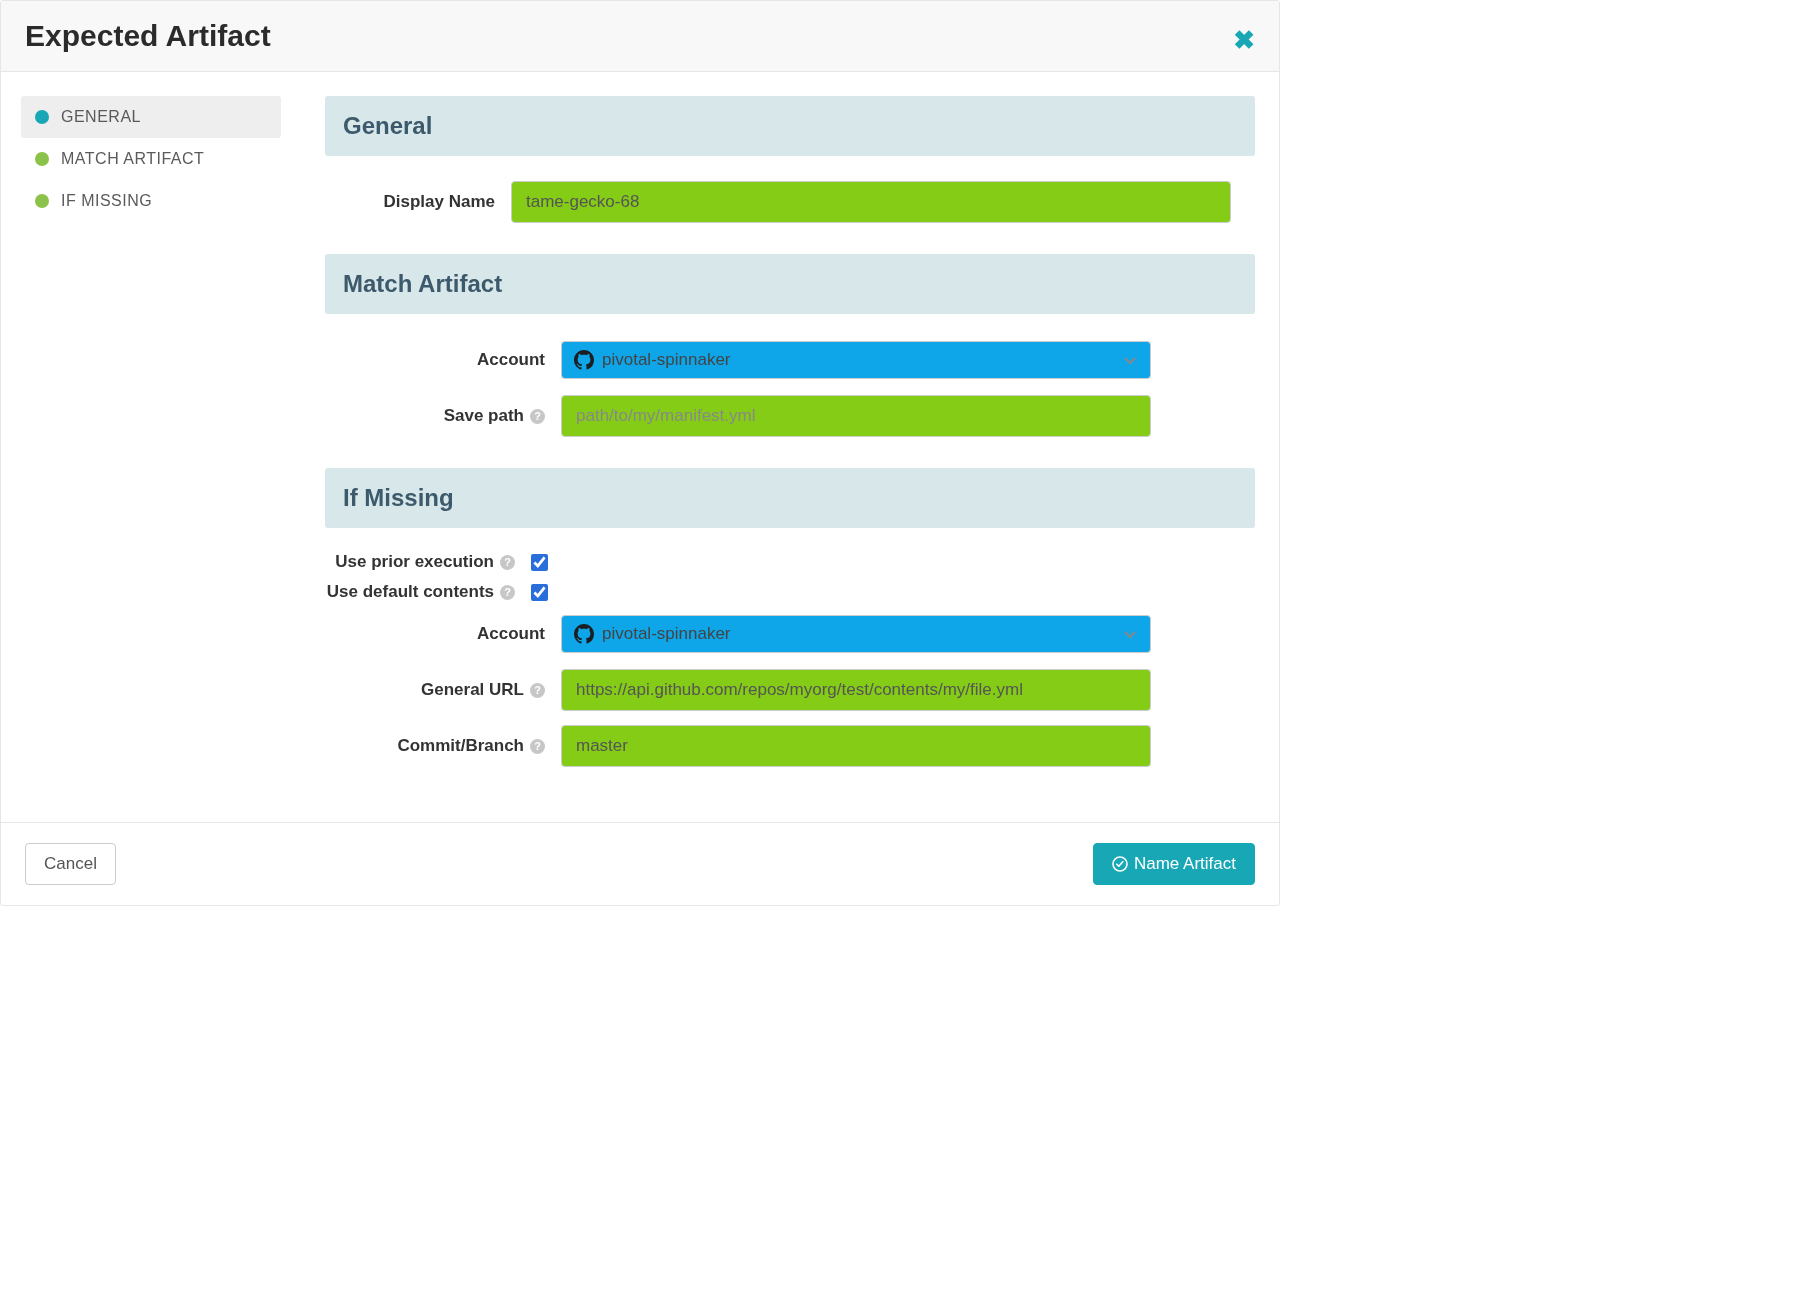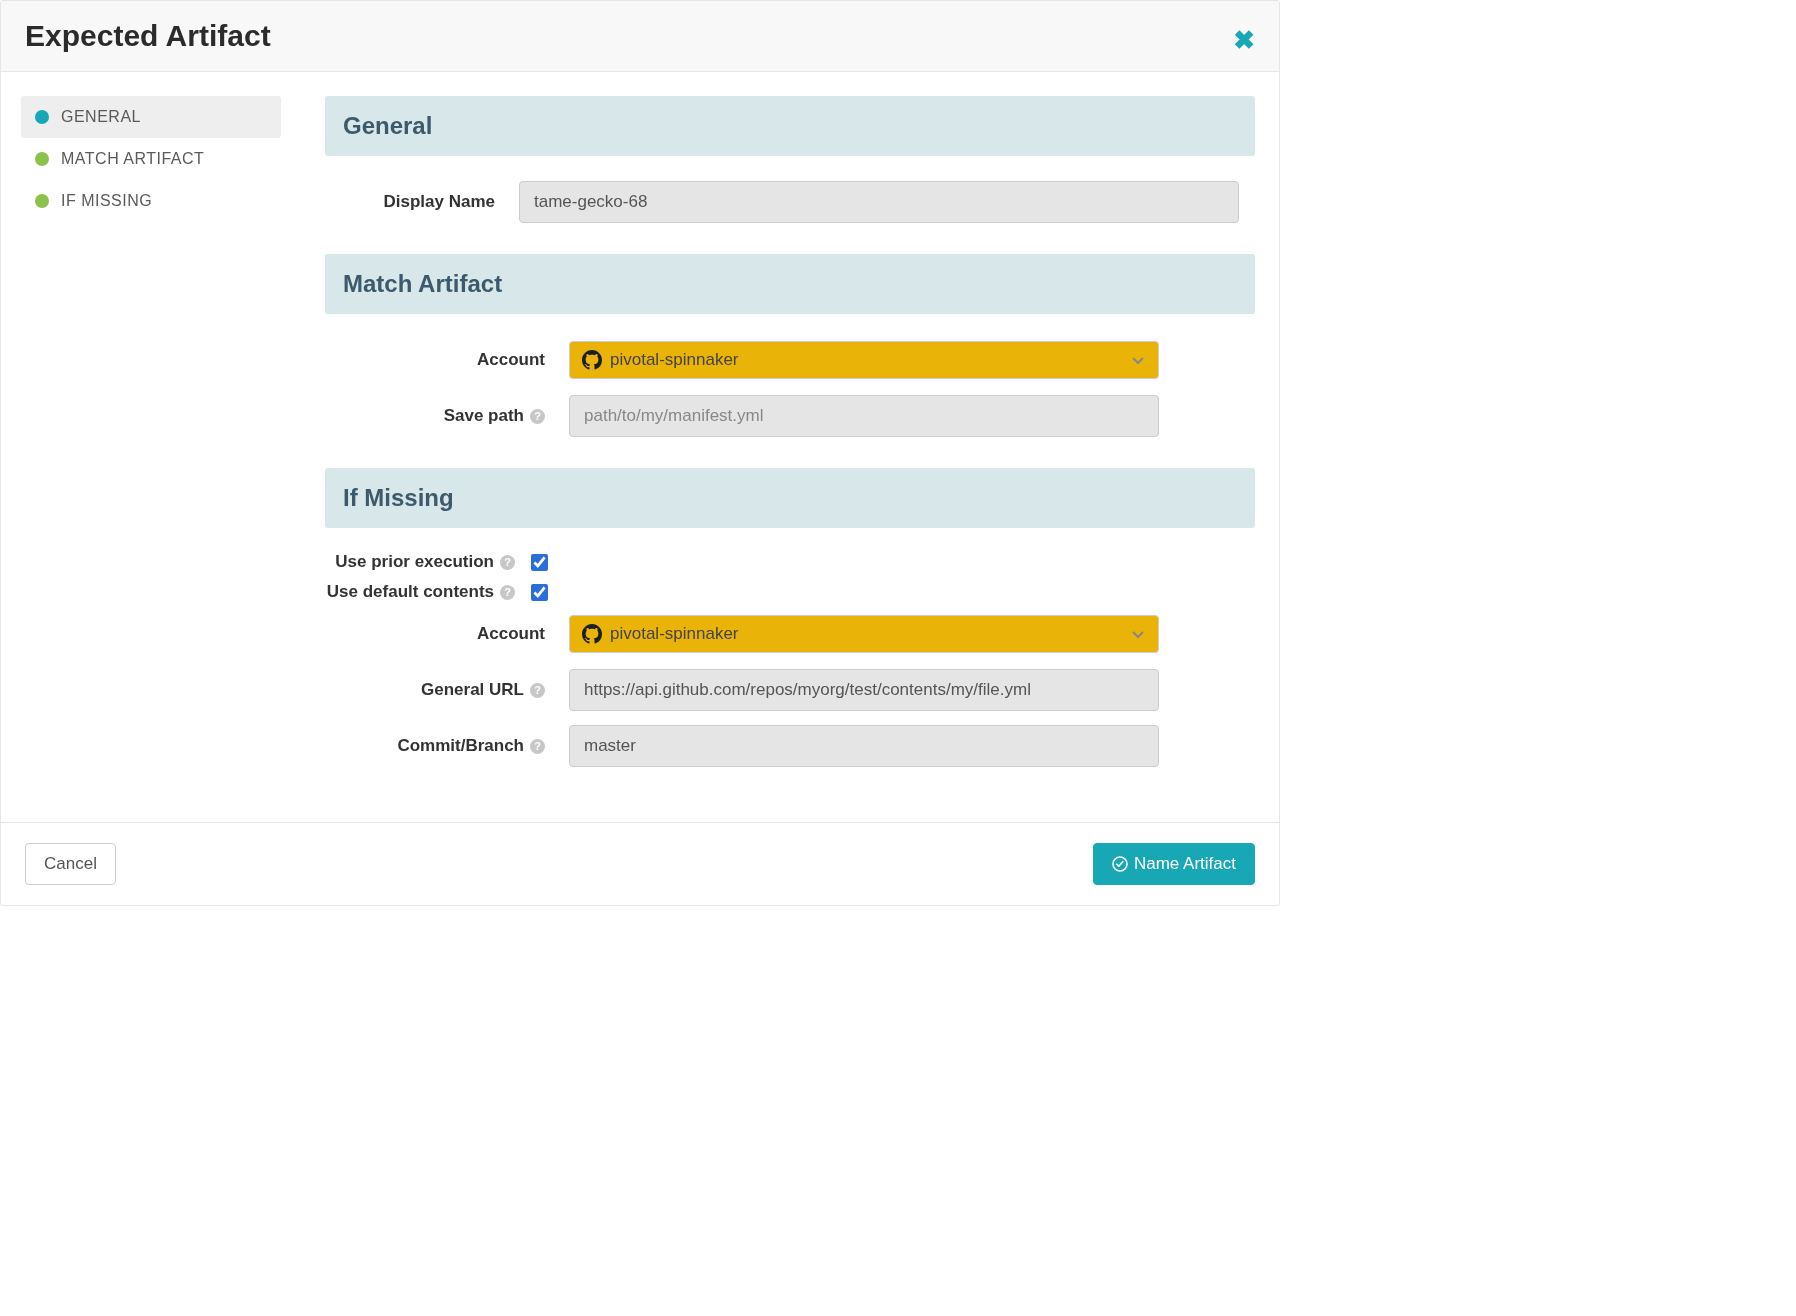--- a/index.html
+++ b/index.html
@@ -81,21 +81,21 @@
     padding: 16px 18px;
     border-radius: 3px;
     margin-bottom: 24px;
   }
   .section-body {
     margin-bottom: 30px;
   }
   .form-row {
     display: flex;
     align-items: center;
-    gap: 24px;
+    gap: 16px;
     margin-bottom: 12px;
     min-height: 44px;
   }
   .form-label {
     width: 170px;
     text-align: right;
     font-weight: 700;
     font-size: 17px;
     color: #333;
     display:flex;
@@ -121,29 +121,29 @@
     flex:1;
     min-width:0;
   }
   .text-input {
     width:100%;
     padding:10px 14px;
     font-size:17px;
     border:1px solid #ccc;
     border-radius:4px;
     color:#555;
-    background:#e5e5e5;
+    background:#84cc16;
   }
   .text-input::placeholder { color:#888; }
   .select-wrap {
     width:100%;
     position:relative;
     border:1px solid #ccc;
     border-radius:4px;
-    background:#eab308;
+    background:#0ea5e9;
     display:flex;
     align-items:center;
     padding:8px 40px 8px 12px;
     cursor:pointer;
   }
   .select-wrap .gh-icon {
     width:20px;
     height:20px;
     margin-right:8px;
     flex-shrink:0;

